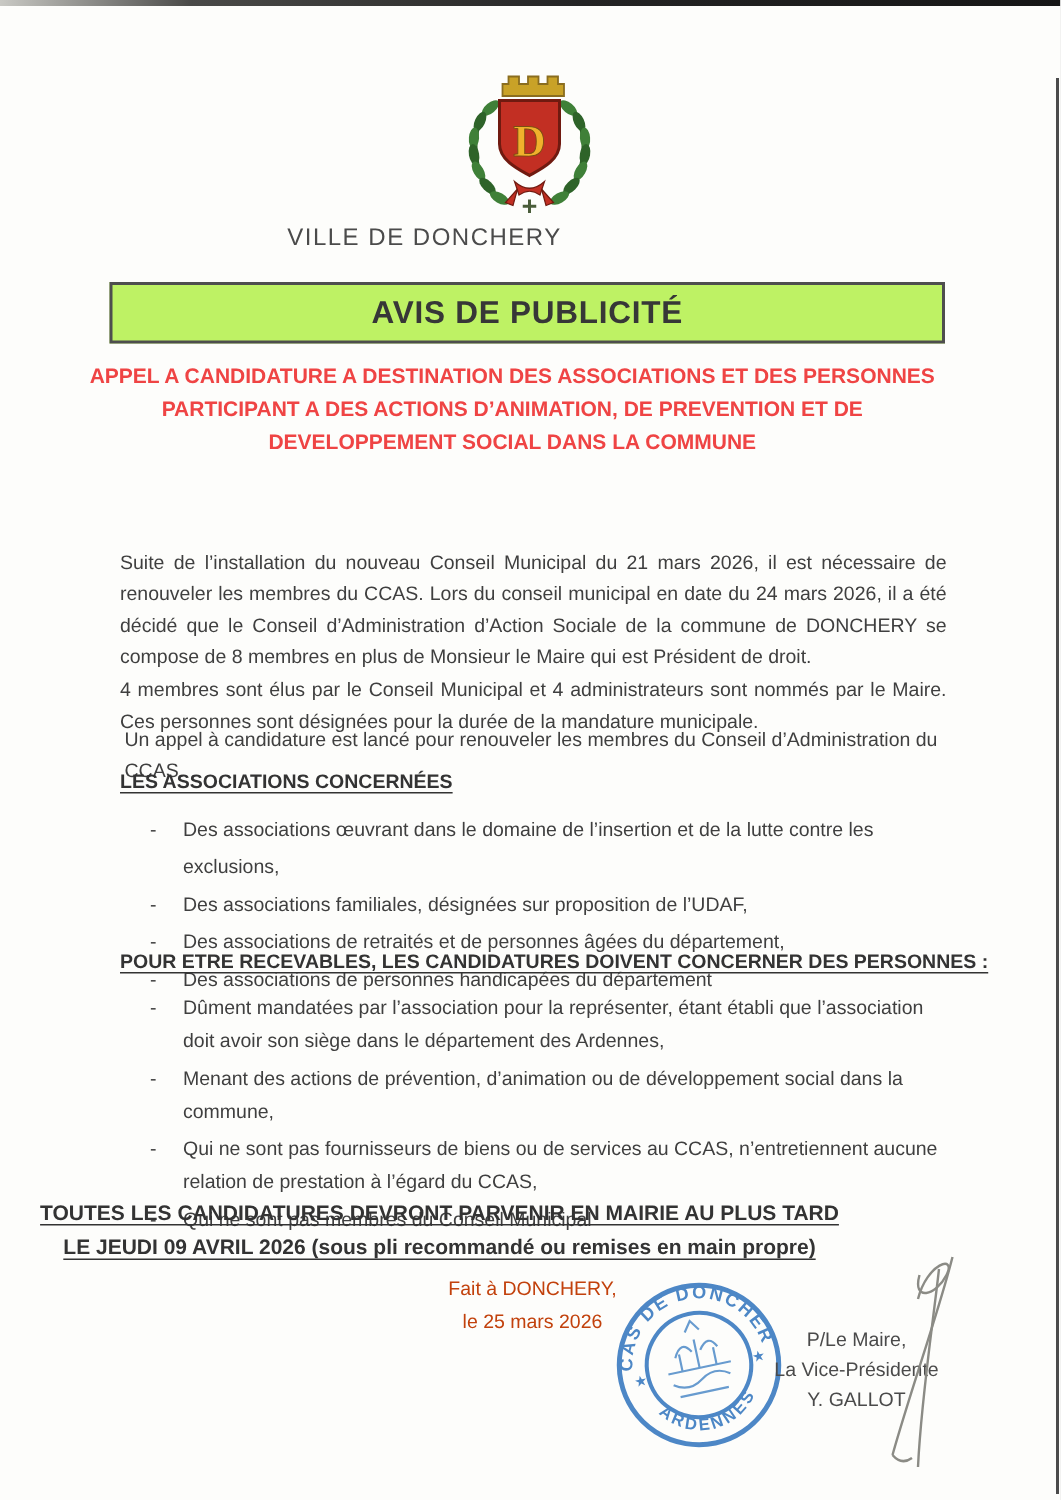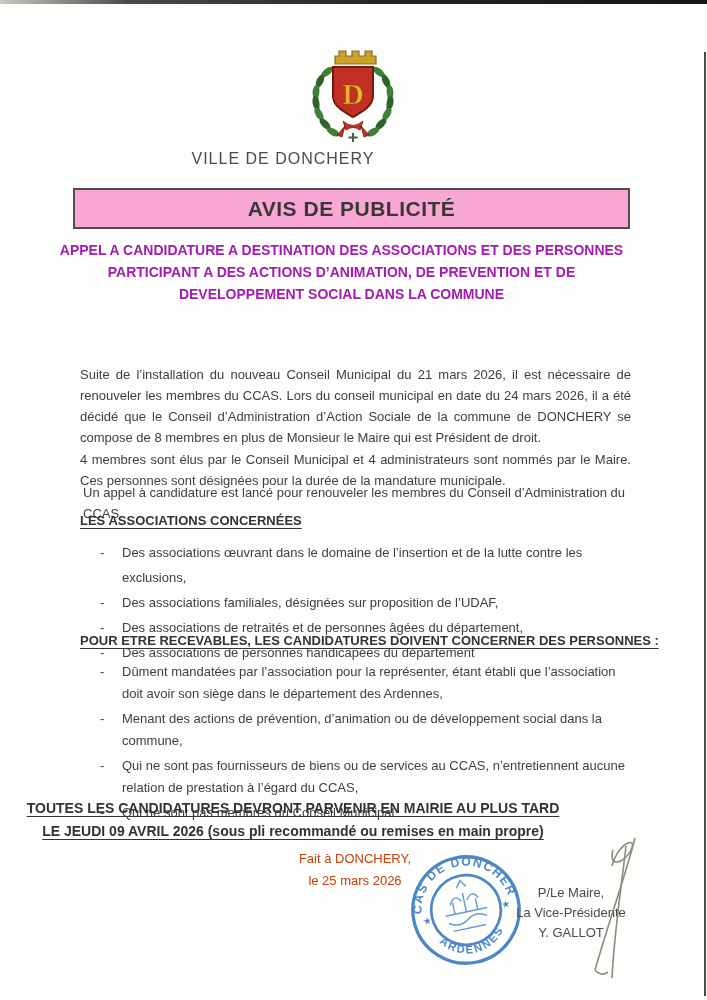--- a/index.html
+++ b/index.html
@@ -8,25 +8,25 @@
     background:#fdfdfb;overflow:hidden;
     font-family:"Liberation Sans",sans-serif;color:#3f3f3f;
   }
   .scan-top{position:absolute;top:0;left:0;width:707px;height:4px;
     background:linear-gradient(to right,#c9c9c4 0%,#4a4a48 18%,#242424 55%,#161616 100%);}
   .scan-right{position:absolute;top:52px;right:1px;width:2px;height:944px;background:#4b4b4b;}
   .crest{position:absolute;left:298px;top:42px;width:110px;height:102px;}
   .city{position:absolute;top:150px;left:0;width:566px;text-align:center;
     font-size:16px;letter-spacing:1px;color:#4b4b4b;}
   .title-box{position:absolute;left:73px;top:188px;width:557px;height:41px;
-    box-sizing:border-box;border:2px solid #4e4e4e;background:#f9a8d4;
+    box-sizing:border-box;border:2px solid #4e4e4e;background:#bef264;
     display:flex;align-items:center;justify-content:center;}
   .title-box span{font-size:21px;font-weight:bold;color:#373737;letter-spacing:.5px;}
   .subtitle{position:absolute;top:239px;left:0;width:683px;text-align:center;
-    font-size:14px;font-weight:bold;line-height:22px;color:#a21caf;}
+    font-size:14px;font-weight:bold;line-height:22px;color:#ef4444;}
   .para{position:absolute;left:80px;width:551px;font-size:13px;line-height:21px;}
   .just{text-align:justify;margin-top:18px;}
   .sec-head{position:absolute;left:80px;font-size:13px;font-weight:bold;color:#333;
     text-decoration:underline;text-underline-offset:3px;}
   .blist{position:absolute;left:80px;width:551px;margin:0;padding:0;list-style:none;
     font-size:13px;}
   .blist li{position:relative;padding-left:42px;}
   .blist li::before{content:"-";position:absolute;left:20px;top:0;color:#3f3f3f;}
   .blist.l1 li{line-height:25px;}
   .blist.l2 li{line-height:22px;margin-bottom:3px;max-width:505px;}

